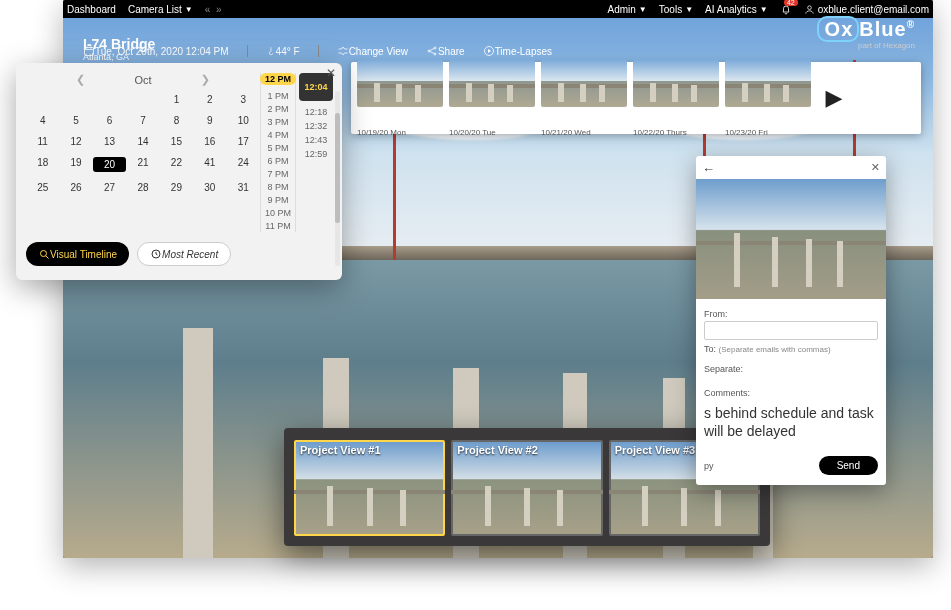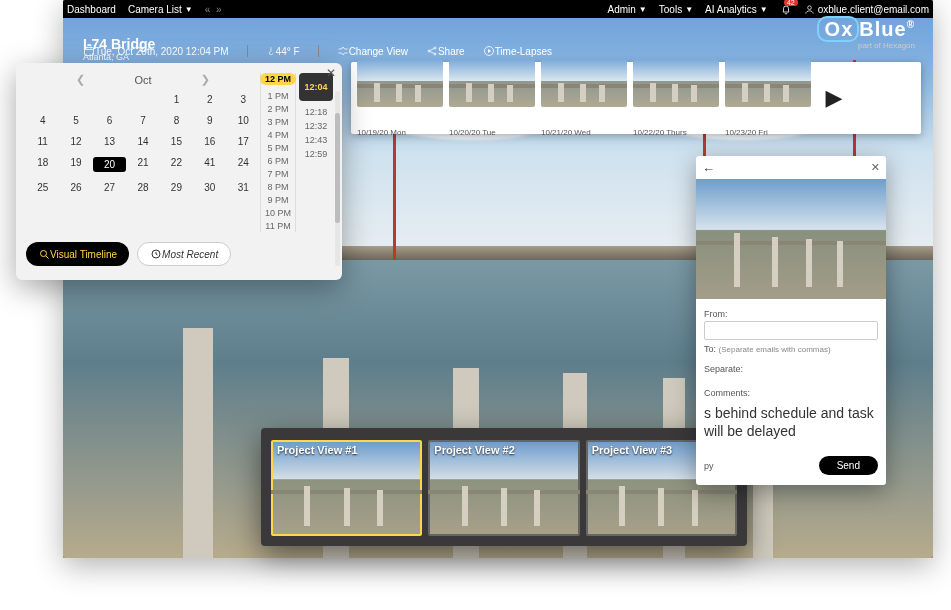--- a/index.html
+++ b/index.html
@@ -61,21 +61,21 @@
   .mincol .pill{background:#333;color:#ffd54a;font-size:9px;font-weight:bold;border-radius:4px;padding:9px 5px;margin-bottom:4px;}
   .mincol .m{font-size:9px;color:#666;margin:2px 0;cursor:pointer;}
   .dp-scroll{position:absolute;right:2px;top:28px;width:5px;height:175px;background:#e6e6e6;border-radius:3px;}
   .dp-scroll .knob{position:absolute;left:0;right:0;top:22px;height:110px;background:#bdbdbd;border-radius:3px;}
   .dp-buttons{display:flex;gap:8px;margin-top:10px;}
   .btn{font-size:10px;border-radius:14px;padding:5px 12px;display:flex;align-items:center;cursor:pointer;}
   .btn.primary{background:#000;color:#ffd54a;}
   .btn.secondary{background:#fff;color:#333;border:1px solid #ccc;font-style:italic;}
 
   
-  .projviews{position:absolute;left:261px;top:428px;width:486px;background:#3a3838;border-radius:4px;padding:12px 10px 10px;box-shadow:0 10px 30px rgba(0,0,0,.5);}
+  .projviews{position:absolute;left:284px;top:428px;width:486px;background:#3a3838;border-radius:4px;padding:12px 10px 10px;box-shadow:0 10px 30px rgba(0,0,0,.5);}
   .projviews .close{position:absolute;right:6px;top:2px;color:#eee;font-size:13px;cursor:pointer;}
   .pv-row{display:flex;gap:6px;}
   .pv{flex:1;position:relative;}
   .pv-title{position:absolute;left:6px;top:4px;color:#fff;font-size:11px;font-weight:bold;text-shadow:0 1px 2px rgba(0,0,0,.8);}
   .pv-img{height:96px;border-radius:2px;overflow:hidden;background:linear-gradient(#6e9dcd 0%, #d3dee6 40%, #8b937f 41%, #a7a089 100%);border:2px solid #666;}
   .pv:first-child .pv-img{border-color:#ffd54a;}
 
   
   .email{position:absolute;right:65px;top:156px;width:190px;background:#fff;border-radius:3px;box-shadow:0 6px 24px rgba(0,0,0,.35);font-size:10px;color:#333;}
   .email-head{display:flex;align-items:center;justify-content:space-between;padding:4px 6px;}

